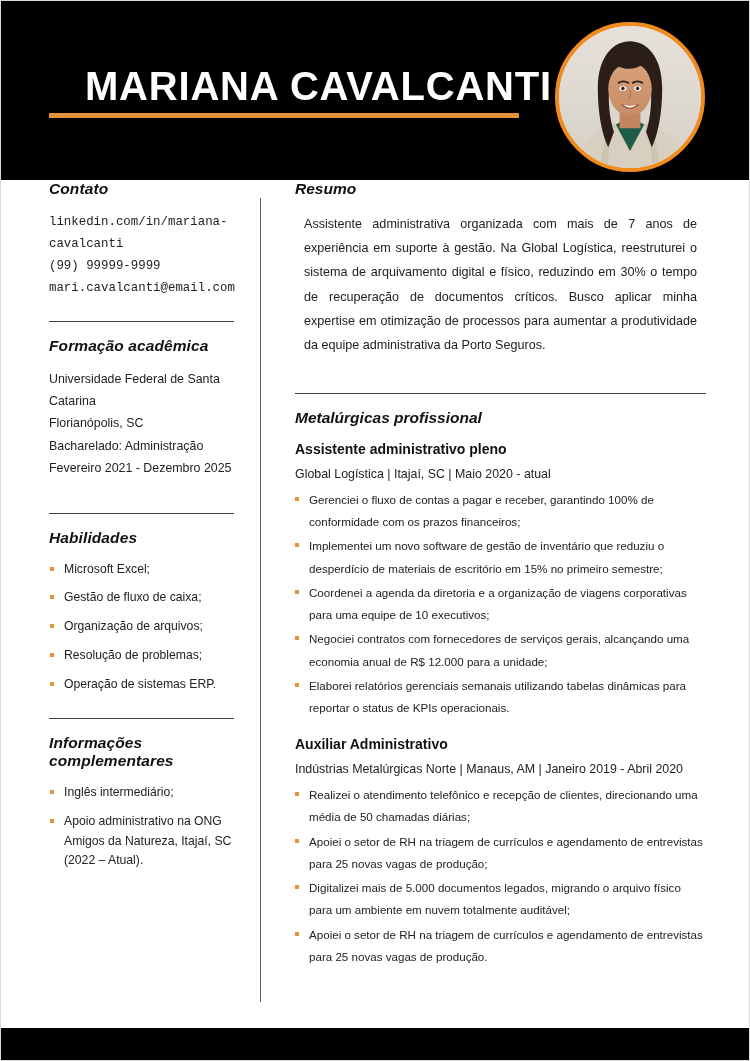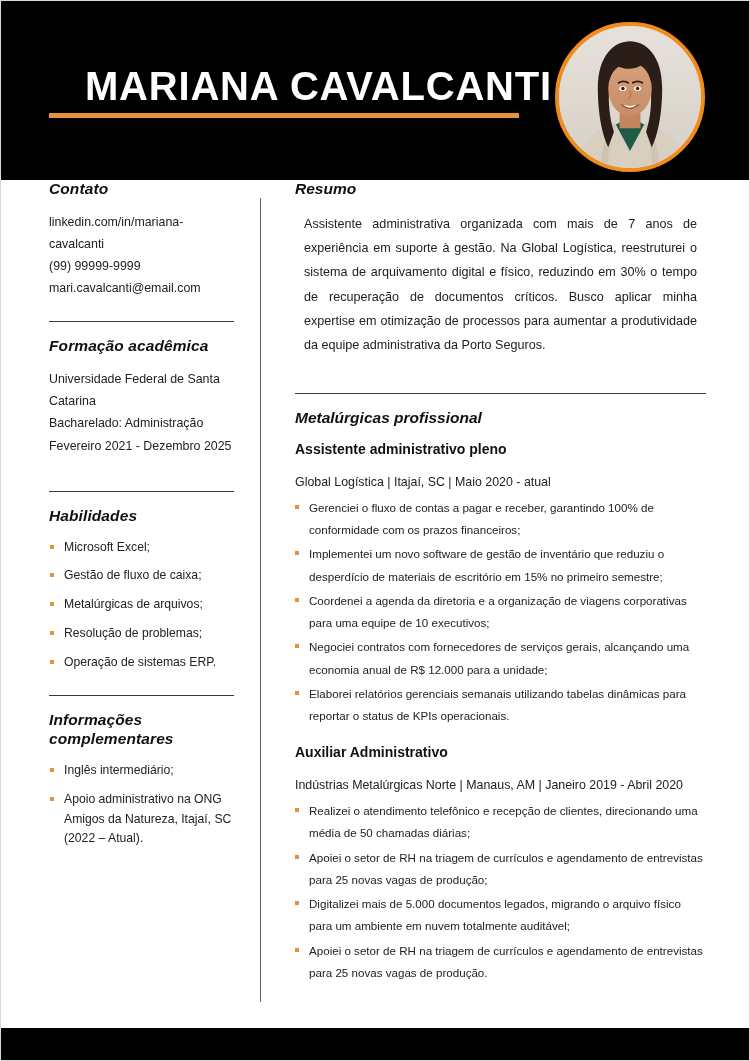--- a/index.html
+++ b/index.html
@@ -110,21 +110,21 @@
     color: #111111;
     margin: 0 0 13px 0;
   }
   .side-h.two-line { line-height: 1.18; }
   .side-line {
     font-size: 12.4px;
     line-height: 1.78;
     color: #222222;
   }
   .side-block { margin-bottom: 11px; }
-  .side-block.tight { margin-bottom: 0; }
+  .side-block.tight { margin-bottom: 0; font-family: Liberation Mono, monospace; }
 
   .side-list { list-style: none; margin: 0; padding: 0; }
   .side-list li {
     position: relative;
     padding-left: 15px;
     font-size: 12.2px;
     line-height: 1.62;
     color: #222222;
     margin-bottom: 9px;
   }
@@ -167,21 +167,21 @@
   .job-title {
     font-size: 14px;
     font-weight: 600;
     color: #111111;
     margin: 0 0 3px 0;
   }
   .job-meta {
     font-size: 12.4px;
     line-height: 1.52;
     color: #222222;
-    margin: 16px 0 5px 0;
+    margin: 8px 0 5px 0;
   }
   .job-list { list-style: none; margin: 0; padding: 0; }
   .job-list li {
     position: relative;
     padding-left: 14px;
     font-size: 11.6px;
     line-height: 1.92;
     color: #222222;
     margin-bottom: 2px;
   }
@@ -277,34 +277,35 @@
         </div>
       </div>
 
       <div class="sec-gap-a"></div>
 
       <div class="side-sec">
         <div class="side-rule"></div>
         <div class="side-h">Formação acadêmica</div>
         <div class="side-block">
           <div class="side-line">Universidade Federal de Santa Catarina</div>
+          <div class="side-line">Florianópolis, SC</div>
           <div class="side-line">Bacharelado: Administração</div>
           <div class="side-line">Fevereiro 2021 - Dezembro 2025</div>
         </div>
       </div>
 
       <div class="sec-gap-b"></div>
 
       <div class="side-sec">
         <div class="side-rule"></div>
         <div class="side-h">Habilidades</div>
         <ul class="side-list">
           <li>Microsoft Excel;</li>
           <li>Gestão de fluxo de caixa;</li>
-          <li>Metalúrgicas de arquivos;</li>
+          <li>Organização de arquivos;</li>
           <li>Resolução de problemas;</li>
           <li>Operação de sistemas ERP.</li>
         </ul>
       </div>
 
       <div class="sec-gap-b"></div>
 
       <div class="side-sec">
         <div class="side-rule"></div>
         <div class="side-h two-line">

